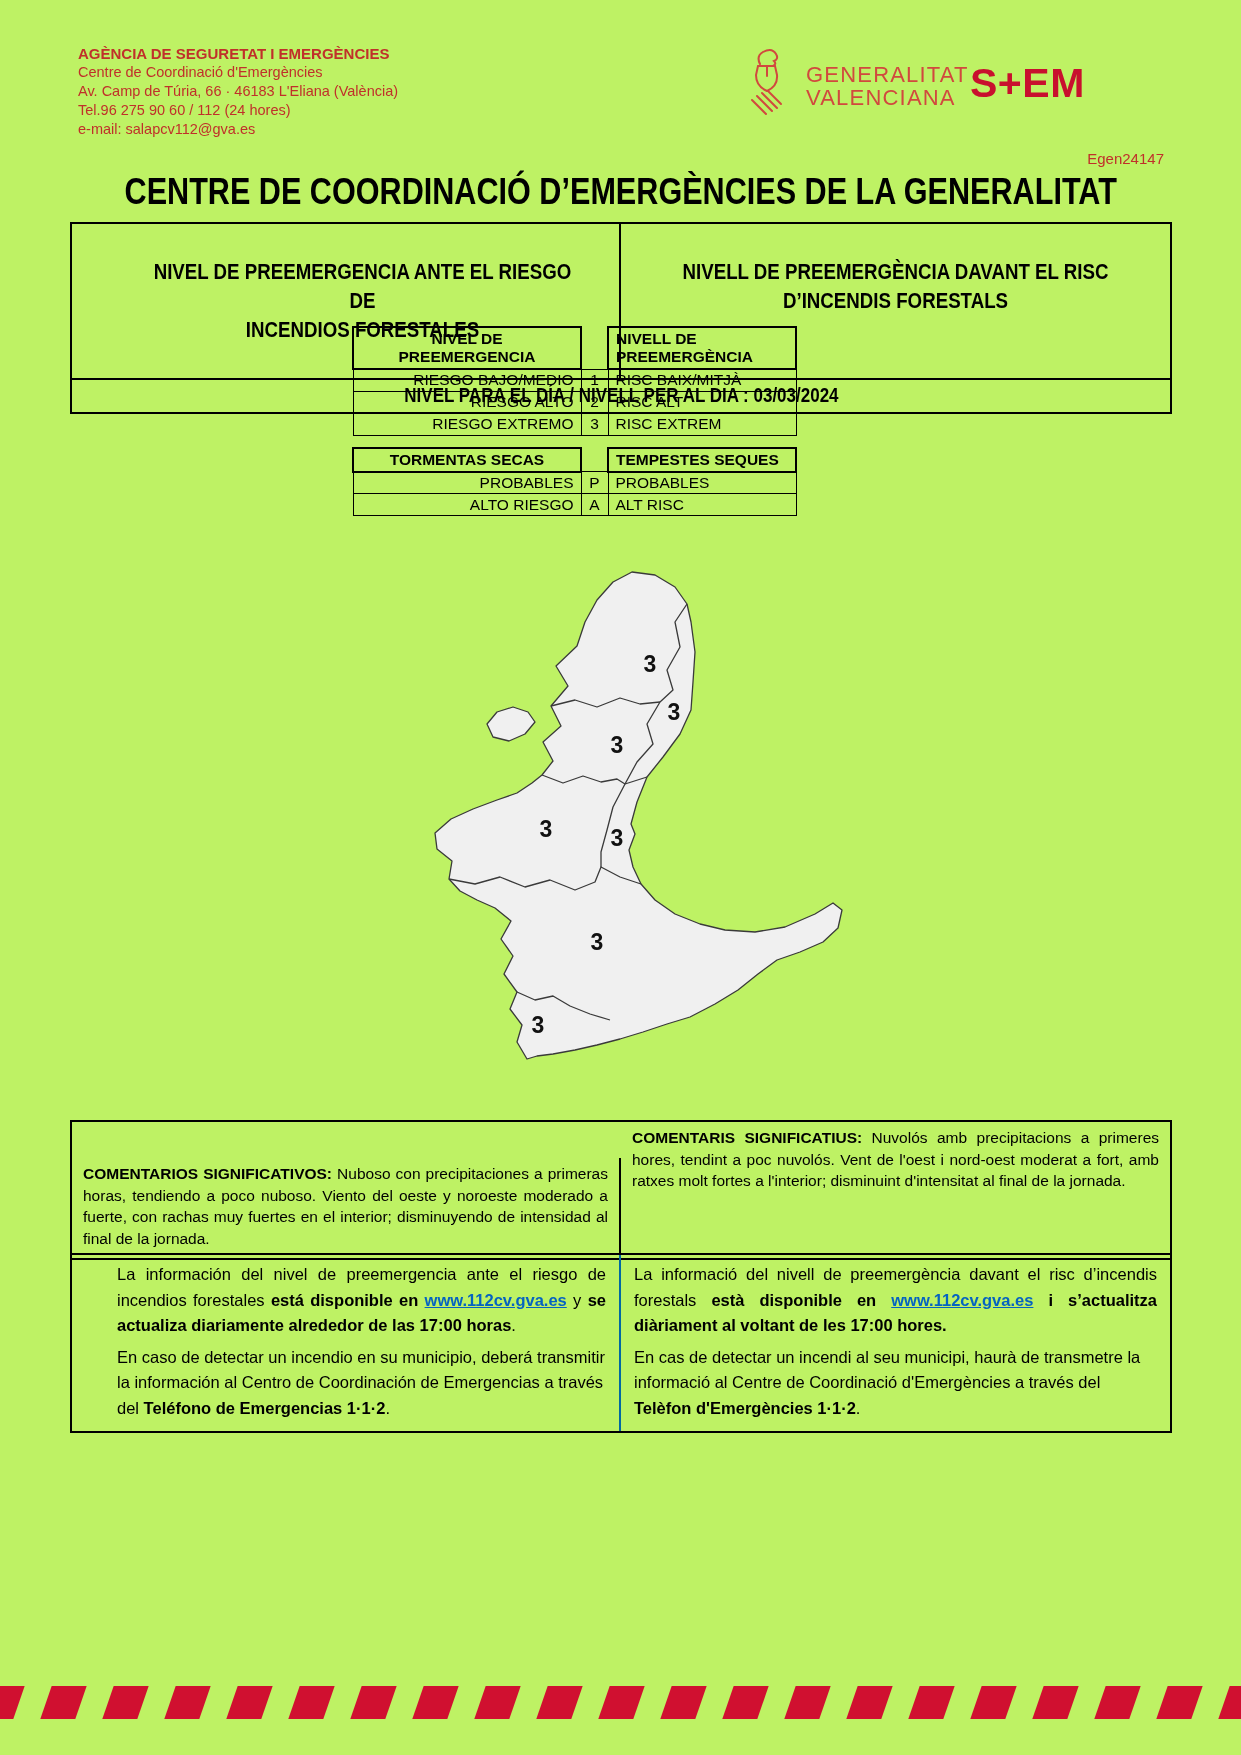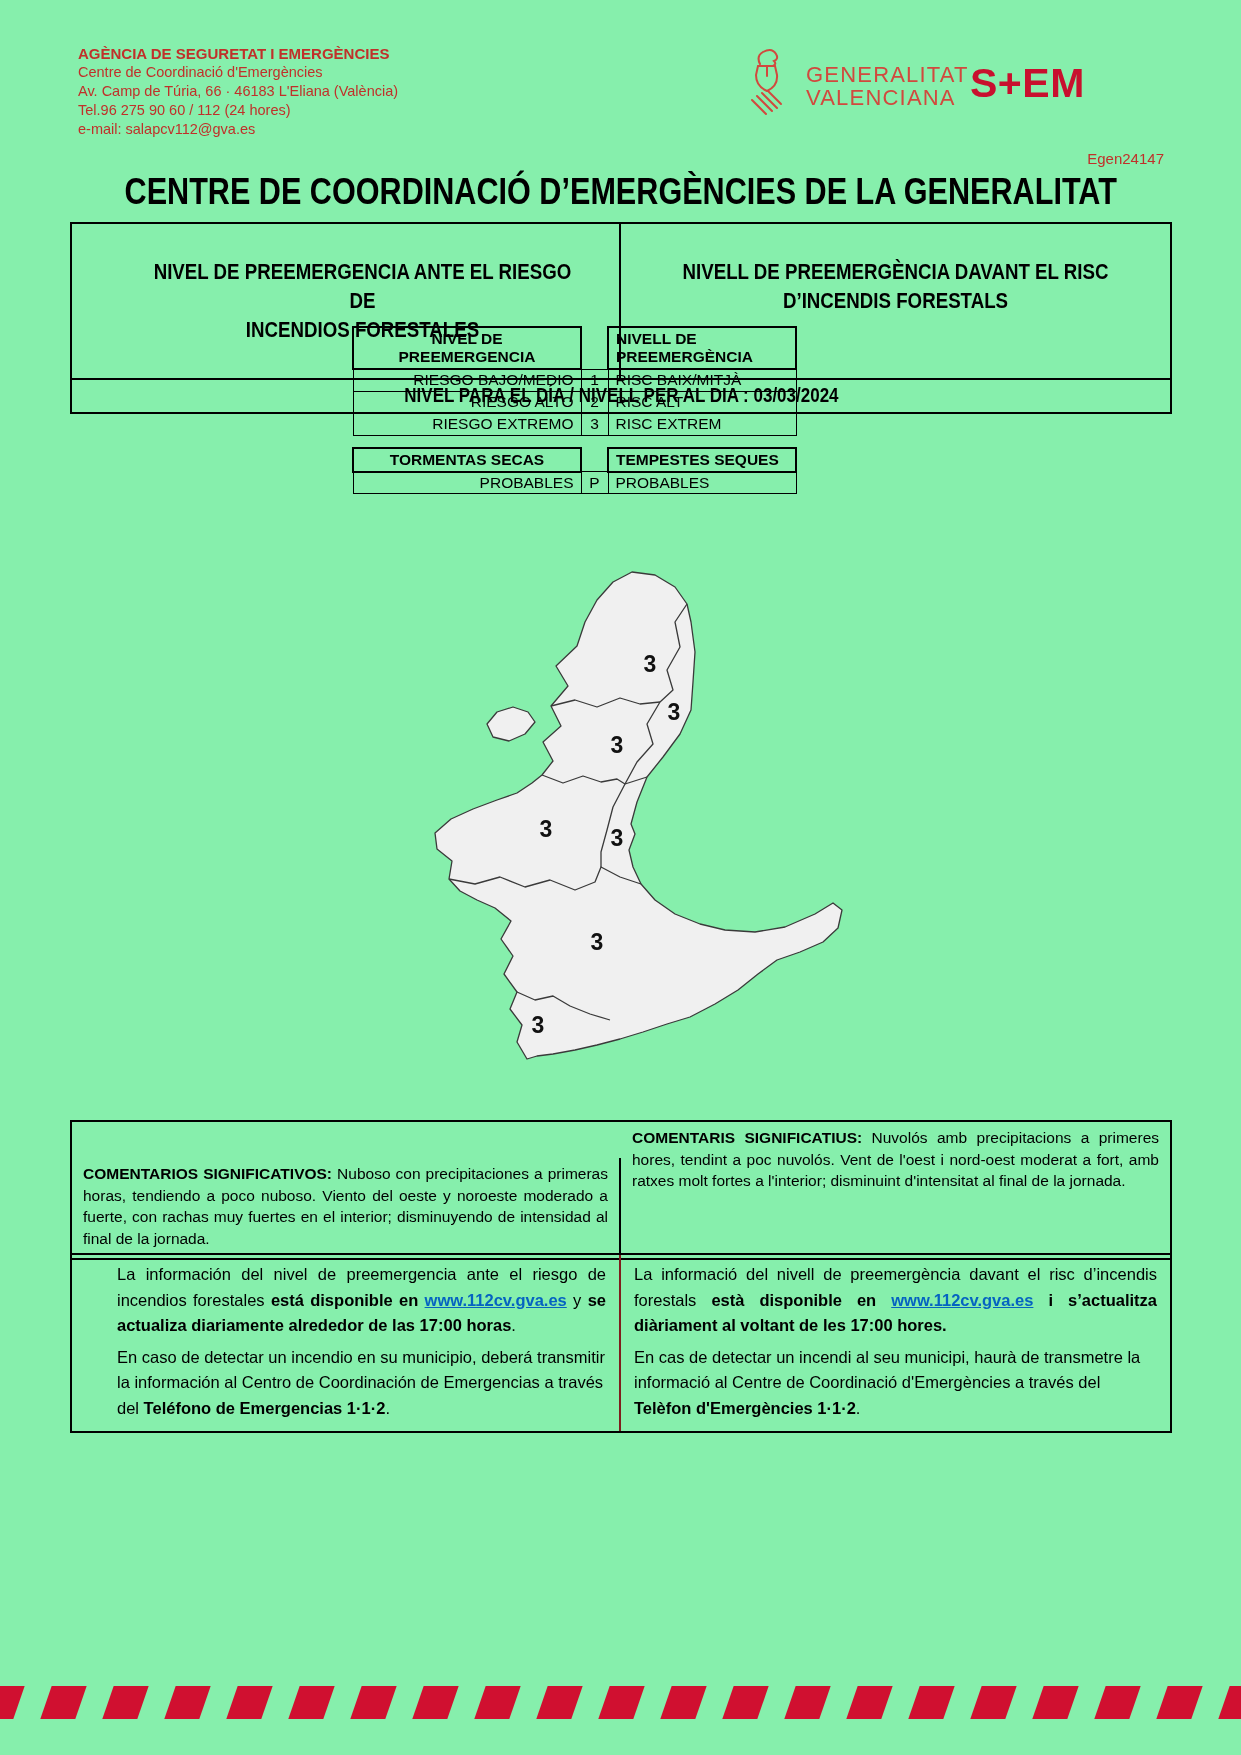--- a/index.html
+++ b/index.html
@@ -1,18 +1,18 @@
 <!DOCTYPE html>
 <html><head>
 <meta charset="utf-8">
 <style>
   html,body{margin:0;padding:0;background:#888;}
   .page{
     position:relative;width:1241px;height:1755px;margin:0 auto;
-    background:#86efac;font-family:"Liberation Sans",sans-serif;color:#000;
+    background:#bef264;font-family:"Liberation Sans",sans-serif;color:#000;
     overflow:hidden;
   }
   
   .hdr-left{position:absolute;left:78px;top:44px;color:#C0302A;font-size:14.5px;line-height:19px;}
   .hdr-left .agency{font-weight:700;font-size:15px;}
   .gva-logo{position:absolute;left:746px;top:48px;display:flex;gap:20px;}
   .gva-mark{width:40px;height:74px;}
   .gva-text{color:#D1493E;font-size:22px;line-height:23px;letter-spacing:1.2px;margin-top:15px;font-weight:400;}
   .sem{position:absolute;left:970px;top:60px;color:#C8102E;font-size:41px;font-weight:800;letter-spacing:0.5px;}
   .egen{position:absolute;top:150px;right:77px;color:#C0302A;font-size:15px;}
@@ -39,21 +39,21 @@
   .map{position:absolute;left:425px;top:562px;width:420px;height:500px;}
   .map svg{display:block;}
   .map .zone-label{font-family:"Liberation Sans",sans-serif;font-weight:700;font-size:23px;fill:#111;text-anchor:middle;}
   
   .comments{position:absolute;left:70px;top:1120px;width:1102px;display:grid;grid-template-columns:1fr 1fr;border:2px solid #000;box-sizing:border-box;}
   .cm-cell{padding:5px 11px 9px;font-size:15.5px;line-height:21.5px;text-align:justify;box-sizing:border-box;}
   .cm-cell.es{border-right:2px solid #000;margin-top:36px;}
   
   .infobox{position:absolute;left:70px;top:1253px;width:1102px;display:grid;grid-template-columns:1fr 1fr;border:2px solid #000;box-sizing:border-box;}
   .if-cell{padding:7px 13px 10px;font-size:16.5px;line-height:25.5px;box-sizing:border-box;}
-  .if-cell.es{border-right:2px solid #7f1d1d;padding-left:45px;}
+  .if-cell.es{border-right:2px solid #0369a1;padding-left:45px;}
   .if-cell p{margin:0;}
   .if-cell p + p{margin-top:6px;}
   .if-cell p.p1{text-align:justify;}
   a.weblink{color:#0563C1;font-weight:700;text-decoration:underline;cursor:pointer;}
   
   .stripes{position:absolute;left:0;top:1686px;width:1241px;height:33px;overflow:hidden;}
   .stripes-inner{position:absolute;left:-16px;top:0;display:flex;gap:27px;}
   .stripe{width:35px;height:33px;flex:none;background:#D01030;transform:skewX(-19deg);}
 </style>
 </head>
@@ -151,20 +151,25 @@
           <tr>
         <th class="c">TORMENTAS SECAS</th>
         <th class="gap"></th>
         <th class="l">TEMPESTES SEQUES</th>
       </tr>
       <tr>
         <td class="r">PROBABLES</td>
         <td class="c">P</td>
         <td class="l">PROBABLES</td>
       </tr>
+      <tr>
+        <td class="r">ALTO RIESGO</td>
+        <td class="c">A</td>
+        <td class="l">ALT RISC</td>
+      </tr>
     </tbody>
       </table>
   </div>
 
   <div class="map">
     <svg width="420" height="500" viewBox="0 0 420 500" xmlns="http://www.w3.org/2000/svg">
       <g fill="#F0F0F0" stroke="#3a3a3a" stroke-width="1.3" stroke-linejoin="round">
 
         <path d="M207,10 L230,13 L250,25 L262,42 L266,60 L270,90 L268,120 L266,148 L255,172 L238,195 L222,215 L212,240 L206,262 L210,272 L204,288 L208,305 L216,322 L230,338 L250,352 L275,362 L300,368 L330,370 L360,365 L390,352 L408,341 L417,348 L413,366 L398,380 L375,390 L352,398 L333,412 L313,428 L290,442 L265,455 L242,462 L218,470 L195,477 L172,483 L150,488 L128,492 L112,494 L102,497 L92,480 L97,463 L85,447 L92,430 L79,412 L88,394 L76,377 L86,359 L70,346 L52,338 L35,329 L24,317 L27,299 L12,287 L10,271 L26,257 L48,247 L72,238 L92,231 L107,221 L117,213 L128,199 L118,180 L136,164 L126,144 L143,124 L131,104 L152,84 L160,60 L172,38 L188,20 Z"></path>
 

